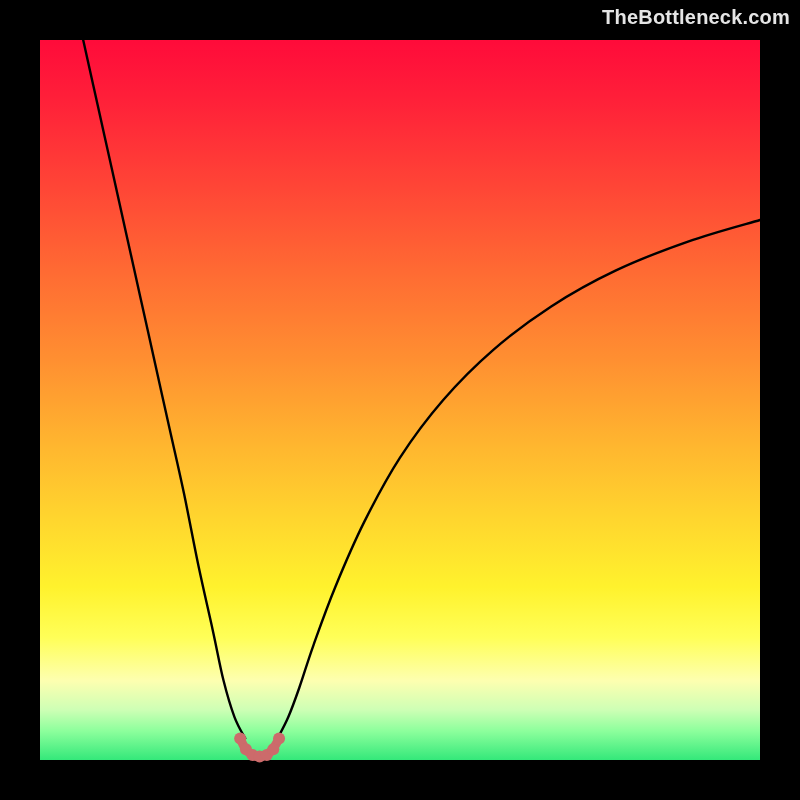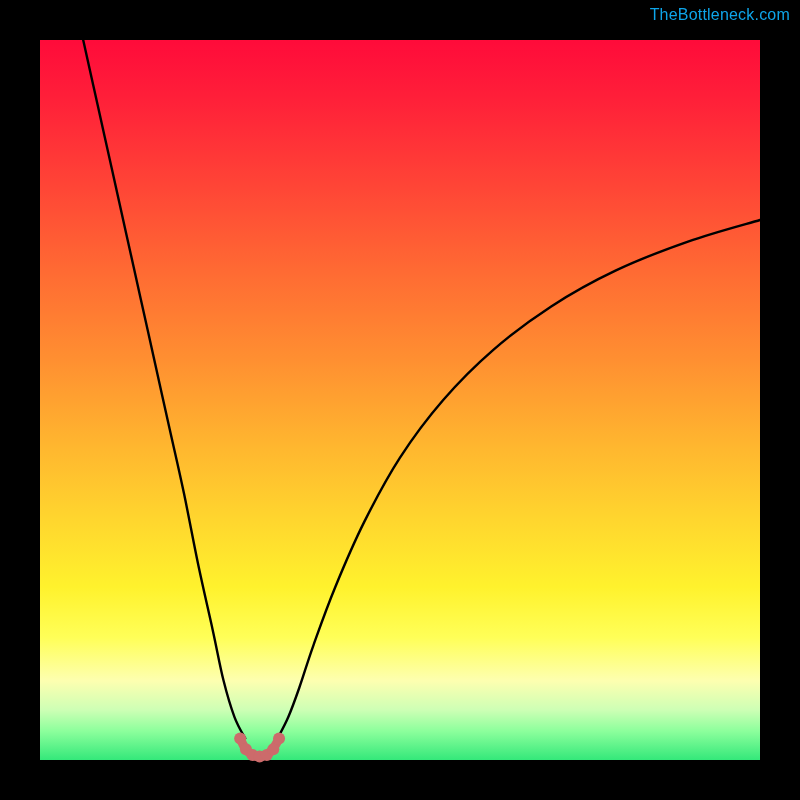--- a/index.html
+++ b/index.html
@@ -39,23 +39,23 @@
       #fdffb0 89%,
       #ceffb5 93%,
       #8cff9c 96%,
       #34e87a 100%
     );
   }
   .watermark {
     position: absolute;
     top: 6px;
     right: 10px;
-    color: #0ea5e9;
-    font-size: 16px;
-    font-weight: 400;
+    color: #e5e5e5;
+    font-size: 20px;
+    font-weight: 700;
     letter-spacing: 0.2px;
     user-select: none;
   }
   svg.curve {
     position: absolute;
     left: 0;
     top: 0;
     width: 720px;
     height: 720px;
     overflow: visible;

